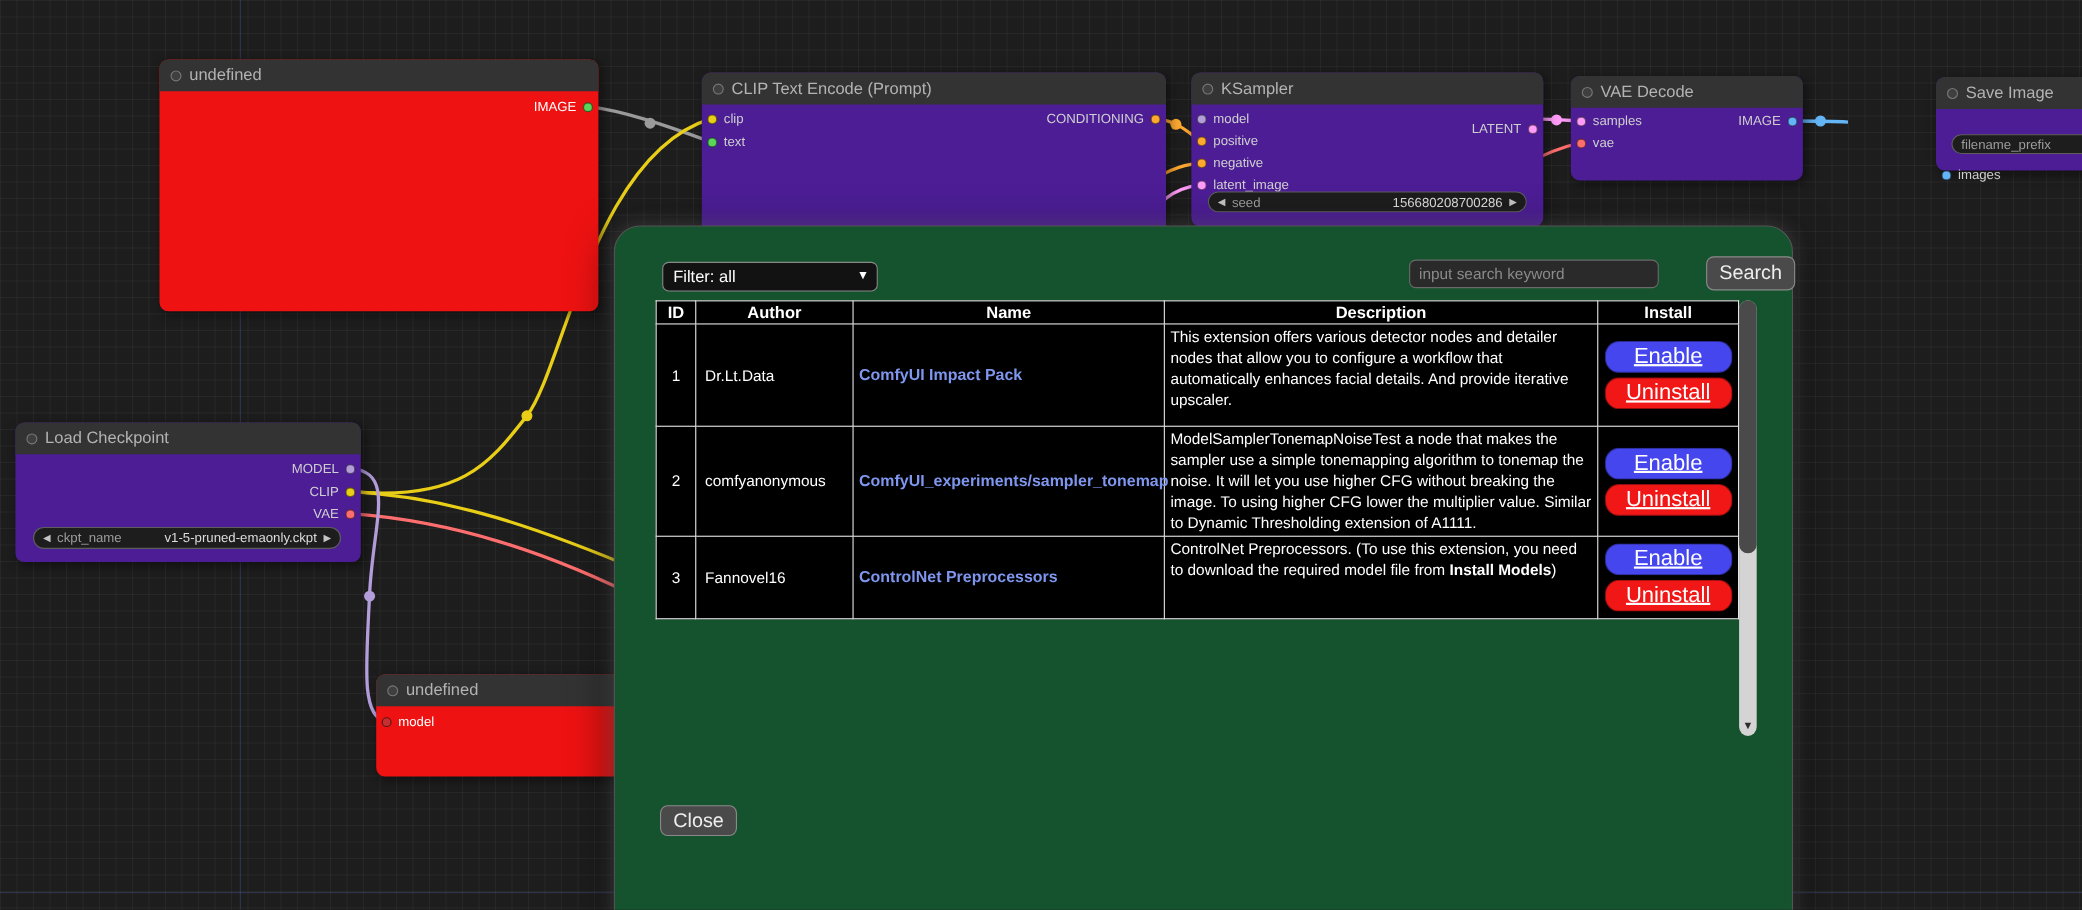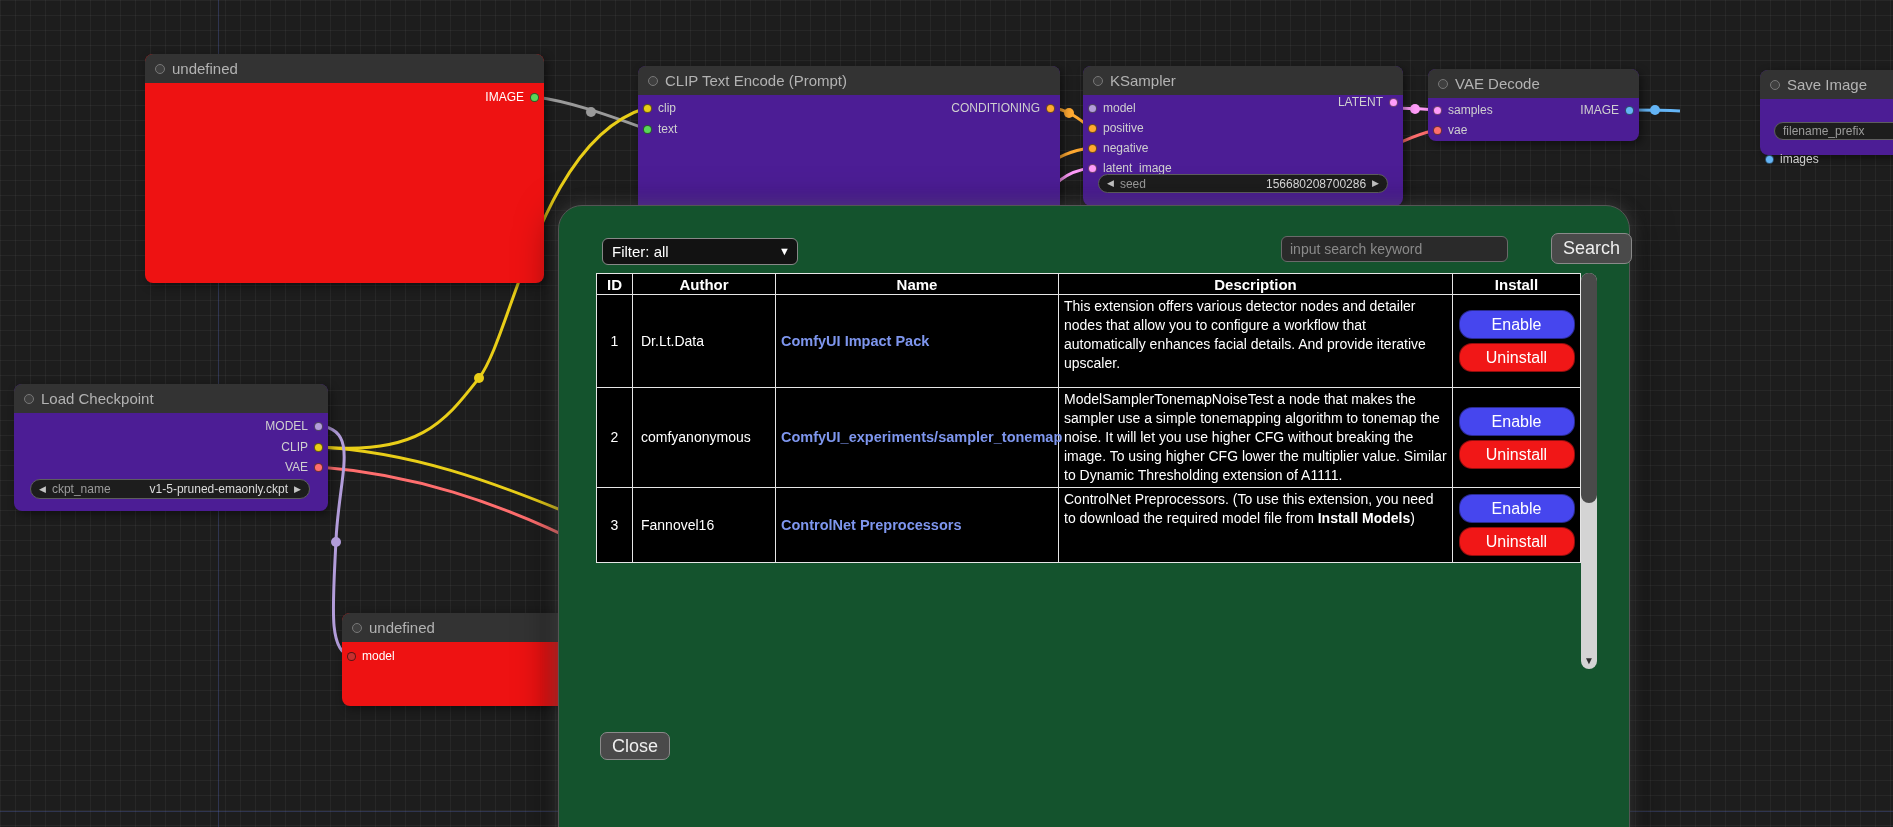--- a/index.html
+++ b/index.html
@@ -75,22 +75,23 @@
   }
   .ext-table th { border:1px solid #e6e6e6; font-size:15px; font-weight:bold; text-align:center; height:21px; padding:0 2px; }
   .ext-table td { border:1px solid #e6e6e6; font-size:14px; vertical-align:top; padding:2px 5px; line-height:19px; }
   .ext-table td.c-id { text-align:center; vertical-align:middle; }
   .ext-table td.c-author { vertical-align:middle; padding-left:8px; }
   .ext-table td.c-name { vertical-align:middle; }
   .ext-table td.c-install { vertical-align:middle; text-align:center; padding:2px; }
   .name-link { color:var(--c-link); font-weight:bold; text-decoration:none; font-size:14.5px; cursor:pointer; }
   .btn-enable, .btn-uninstall {
     display:block; width:116px; height:29px; margin:4px auto; border:1px solid rgba(0,0,0,.4);
-    border-radius:13px; color:#fff; font-size:16px; line-height:27px; padding:0;
+    border-radius:13px; color:#fff; font-size:20px; line-height:27px; padding:0;
     font-family:"Liberation Sans", sans-serif;
+    text-decoration:underline;
   }
   .btn-enable { background:var(--c-enable); }
   .btn-uninstall { background:var(--c-uninstall); }
 
   .scrollbar { position:absolute; left:1022px; top:67px; width:16px; height:396px; background:#d4d4d4; border-radius:8px; }
   .scroll-thumb { position:absolute; left:0; top:0; width:16px; height:230px; background:#4a4a4a; border-radius:8px; }
   .scroll-btn { position:absolute; left:0; bottom:0; width:16px; height:18px; display:flex; align-items:center; justify-content:center; color:#2e2e2e; font-size:10px; }
 </style>
 </head>
 <body>
@@ -169,33 +170,33 @@
     <span>positive</span>
   </div>
   <div class="slot in" style="top:75px;">
     <span class="dot" style="background:var(--c-conditioning)"></span>
     <span>negative</span>
   </div>
   <div class="slot in" style="top:95px;">
     <span class="dot" style="background:var(--c-latent)"></span>
     <span>latent_image</span>
   </div>
-  <div class="slot out" style="top:29px;">
+  <div class="slot out" style="top:44px;">
     <span>LATENT</span>
     <span class="dot" style="background:var(--c-latent)"></span>
   </div>
   <div class="widget" style="left:15px; top:108px; width:290px; height:19px;">
     <span class="warrow">◀</span>
     <span>seed</span>
     <span class="wvalue">156680208700286</span>
     <span class="warrow">▶</span>
   </div>
 </div>
 
-<div class="node" style="left:1428px; top:69px; width:211px; height:72px;">
+<div class="node" style="left:1428px; top:69px; width:211px; height:95px;">
   <div class="node-title">
     <span class="tdot"></span>
     <span>VAE Decode</span>
   </div>
   <div class="slot in" style="top:34px;">
     <span class="dot" style="background:var(--c-latent)"></span>
     <span>samples</span>
   </div>
   <div class="slot in" style="top:54px;">
     <span class="dot" style="background:var(--c-vae)"></span>

